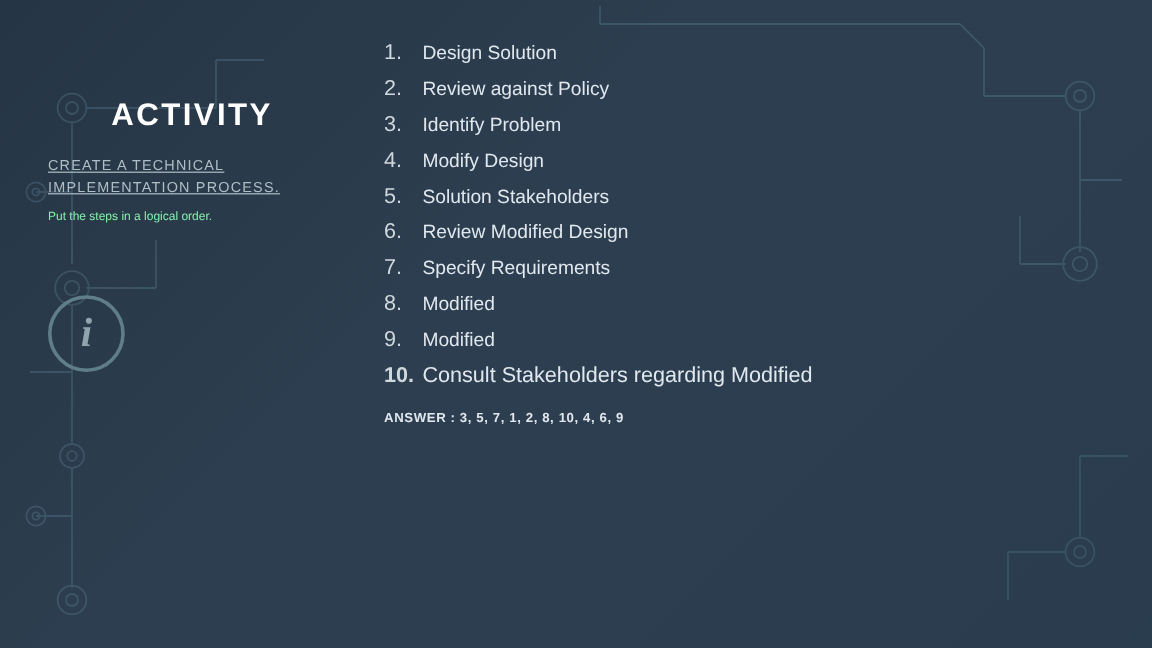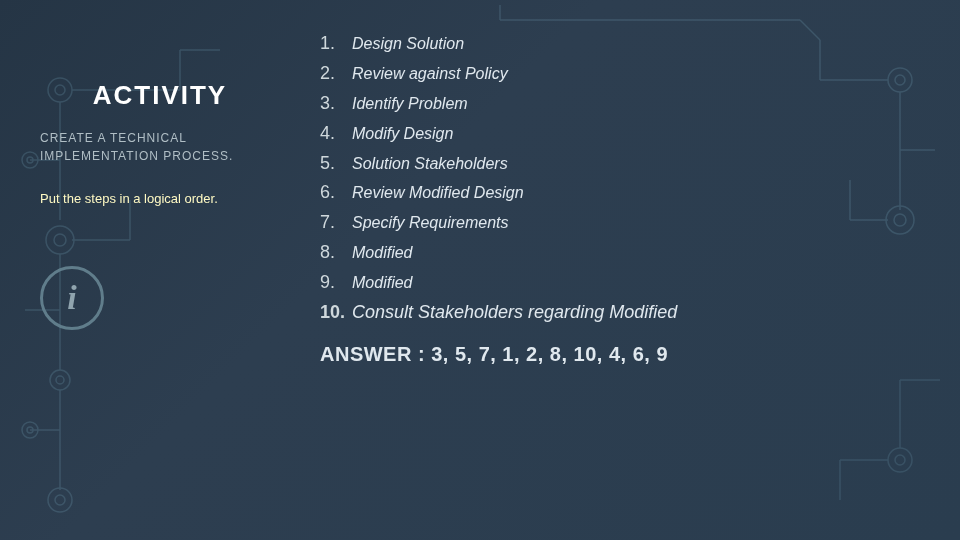--- a/index.html
+++ b/index.html
@@ -58,26 +58,27 @@
       margin-bottom: 18px;
       text-align: center;
     }
 
     .activity-subtitle {
       color: #b0bec5;
       font-size: 12px;
       letter-spacing: 1px;
       text-transform: uppercase;
       line-height: 1.5;
-      margin-bottom: 26px;
+      margin-bottom: 10px;
+      text-decoration: underline;
     }
 
     .activity-desc {
-      color: #fef9c3;
-      font-size: 13px;
+      color: #86efac;
+      font-size: 10px;
       margin-bottom: 30px;
     }
 
     .info-icon-wrap {
       margin-top: 30px;
       display: flex;
       align-items: center;
       justify-content: flex-start;
     }
 
@@ -133,27 +134,26 @@
       font-size: 18px;
       font-weight: 600;
     }
 
     .numbered-list li.item-10 .label {
       font-size: 18px;
     }
 
     .numbered-list li .label {
       font-size: 16px;
-      font-style: italic;
     }
 
     .answer-row {
       margin-top: 16px;
       color: #cfd8dc;
-      font-size: 20px;
+      font-size: 11px;
       letter-spacing: 0.5px;
       padding-left: 0;
     }
 
     .answer-row span {
       font-weight: 600;
       color: #e0e8ee;
     }
   </style>
 </head>

